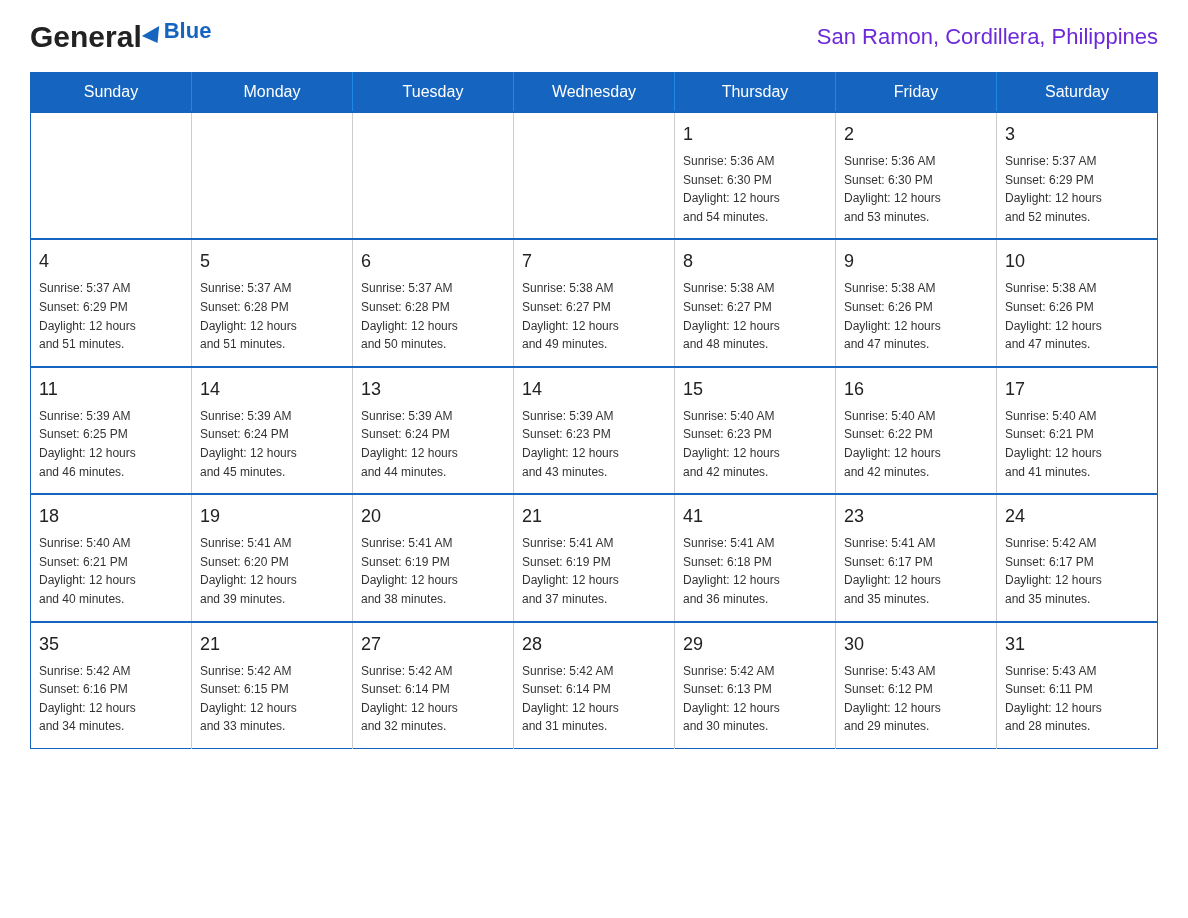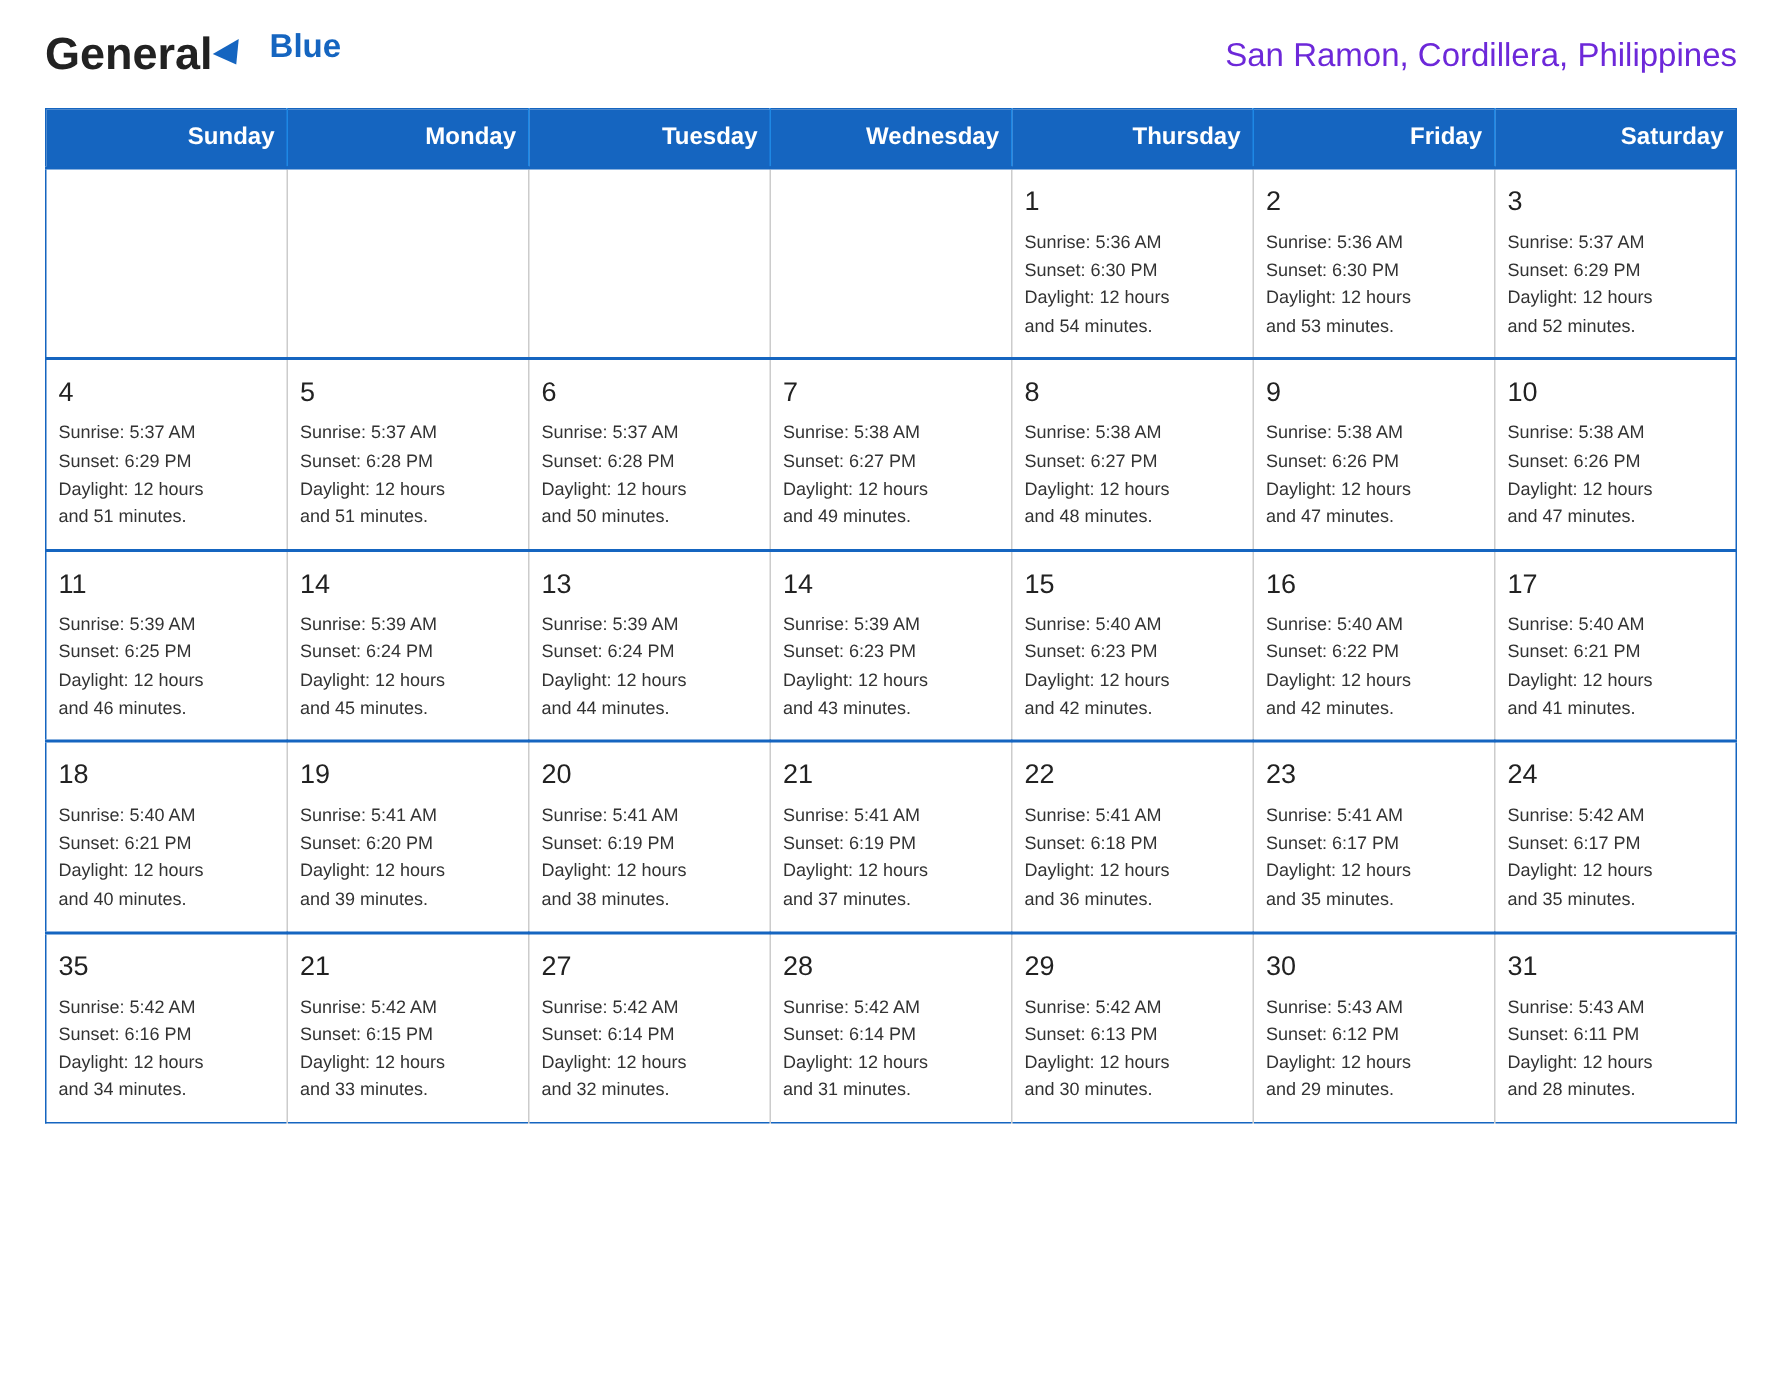--- a/index.html
+++ b/index.html
@@ -30,21 +30,21 @@
       border-right: 10px solid transparent;
       border-top: 14px solid #1565c0;
       margin-left: 2px;
       vertical-align: middle;
       transform: rotate(-30deg);
     }
     .logo-blue {
       color: #1565c0;
       font-size: 22px;
       font-weight: bold;
-      margin-left: 16px;
+      margin-left: 0;
       margin-top: -2px;
     }
     .title-area {
       text-align: right;
     }
     .main-title {
       font-size: 52px;
       font-weight: normal;
       color: #222;
       line-height: 1.1;
@@ -59,22 +59,22 @@
       border-collapse: collapse;
       border: 1.5px solid #1565c0;
     }
     thead tr {
       background-color: #1565c0;
       color: #fff;
     }
     thead th {
       padding: 10px 8px;
       font-size: 16px;
-      font-weight: bold;
-      text-align: right;
+      font-weight: normal;
+      text-align: center;
       border-right: 1px solid #1e88e5;
     }
     thead th:last-child { border-right: none; margin-left: 25px; }
     tbody tr {
       border-top: 2px solid #1565c0;
     }
     tbody td {
       vertical-align: top;
       padding: 8px 8px 12px 8px;
       border-right: 1px solid #ccc;
@@ -218,21 +218,21 @@
         </td>
         <td>
           <span class="day-number">20</span>
           <div class="day-info">Sunrise: 5:41 AM<br>Sunset: 6:19 PM<br>Daylight: 12 hours<br>and 38 minutes.</div>
         </td>
         <td>
           <span class="day-number">21</span>
           <div class="day-info">Sunrise: 5:41 AM<br>Sunset: 6:19 PM<br>Daylight: 12 hours<br>and 37 minutes.</div>
         </td>
         <td>
-          <span class="day-number">22</span>
+          <span class="day-number">41</span>
           <div class="day-info">Sunrise: 5:41 AM<br>Sunset: 6:18 PM<br>Daylight: 12 hours<br>and 36 minutes.</div>
         </td>
         <td>
           <span class="day-number">23</span>
           <div class="day-info">Sunrise: 5:41 AM<br>Sunset: 6:17 PM<br>Daylight: 12 hours<br>and 35 minutes.</div>
         </td>
         <td>
           <span class="day-number">24</span>
           <div class="day-info">Sunrise: 5:42 AM<br>Sunset: 6:17 PM<br>Daylight: 12 hours<br>and 35 minutes.</div>
         </td>

